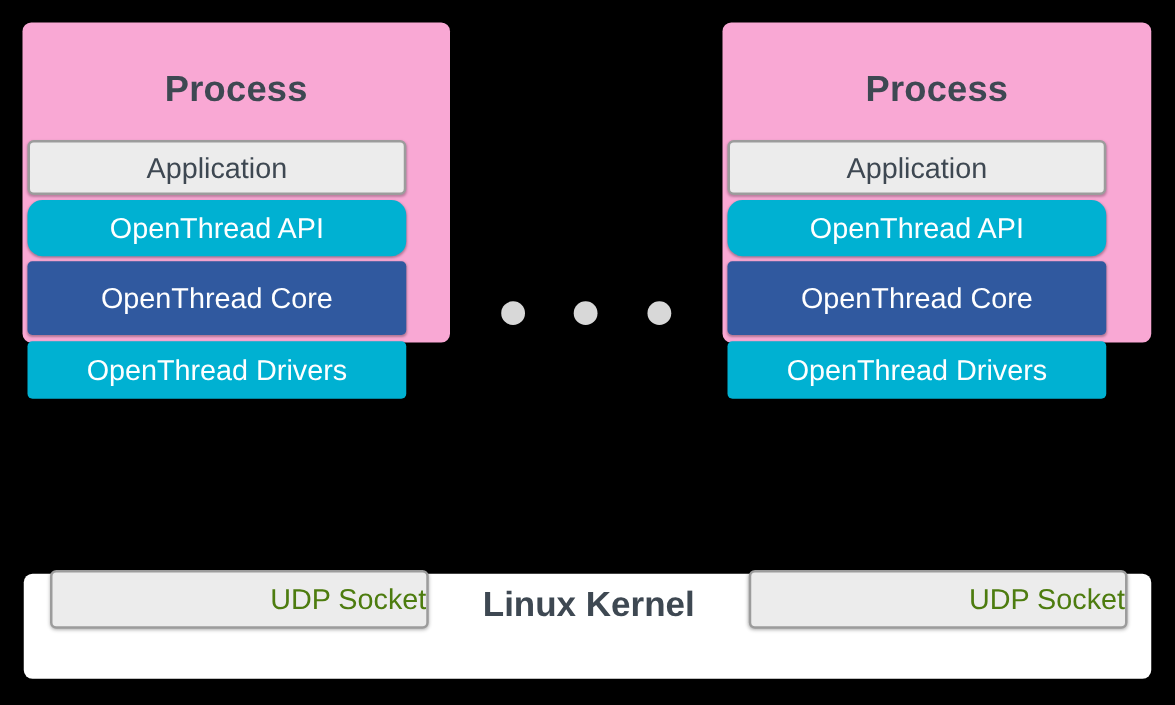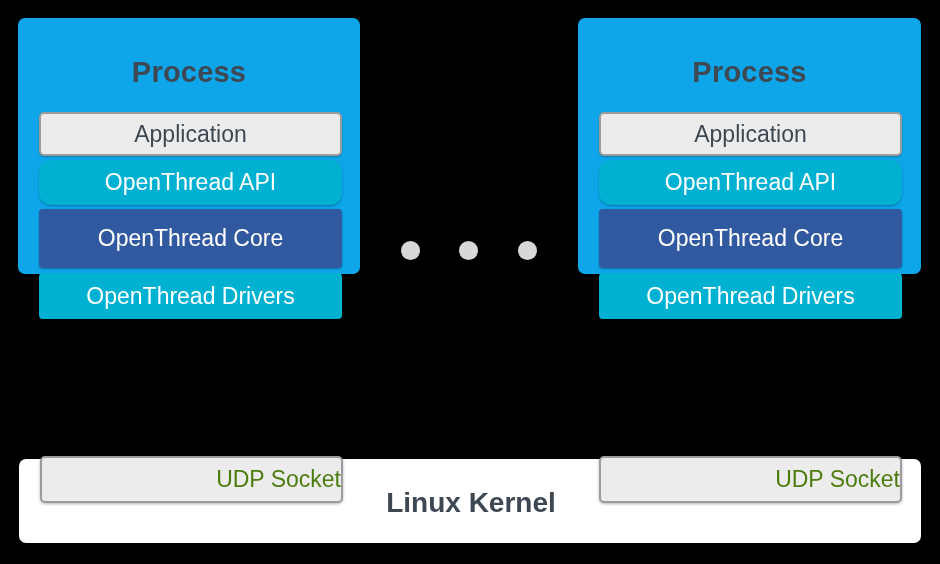--- a/index.html
+++ b/index.html
@@ -10,41 +10,41 @@
     position: relative;
     overflow: hidden;
   }
   .canvas { position: absolute; inset: 0; }
 
   
   .card {
     position: absolute;
     top: 18px;
     height: 256px;
-    background: #0ea5e9;
+    background: #f9a8d4;
     border-radius: 7px;
   }
   .card--left  { left: 18px;  width: 342px; }
   .card--right { left: 578px; width: 343px; }
 
   .card-title {
     position: absolute;
     top: 38px; left: 0;
     width: 100%;
     margin: 0;
     text-align: center;
     font-size: 29px;
     font-weight: 700;
     color: #3e4852;
     letter-spacing: 0.2px;
   }
 
   .stack {
     position: absolute;
-    top: 94px; left: 21px;
+    top: 94px; left: 4px;
     width: 303px;
   }
   .layer {
     box-sizing: border-box;
     width: 100%;
     display: flex;
     align-items: center;
     justify-content: center;
     font-size: 23px;
     border-radius: 4px;
@@ -95,21 +95,21 @@
   
   .kernel-bar {
     position: absolute;
     left: 19px; top: 459px;
     width: 902px; height: 84px;
     background: #ffffff;
     border-radius: 7px;
   }
   .kernel-label {
     position: absolute;
-    top: 487px; left: 343px;
+    top: 468px; left: 343px;
     width: 256px;
     text-align: center;
     font-size: 28px;
     font-weight: 700;
     color: #3e4852;
   }
   .udp {
     box-sizing: border-box;
     position: absolute;
     top: 456px;

